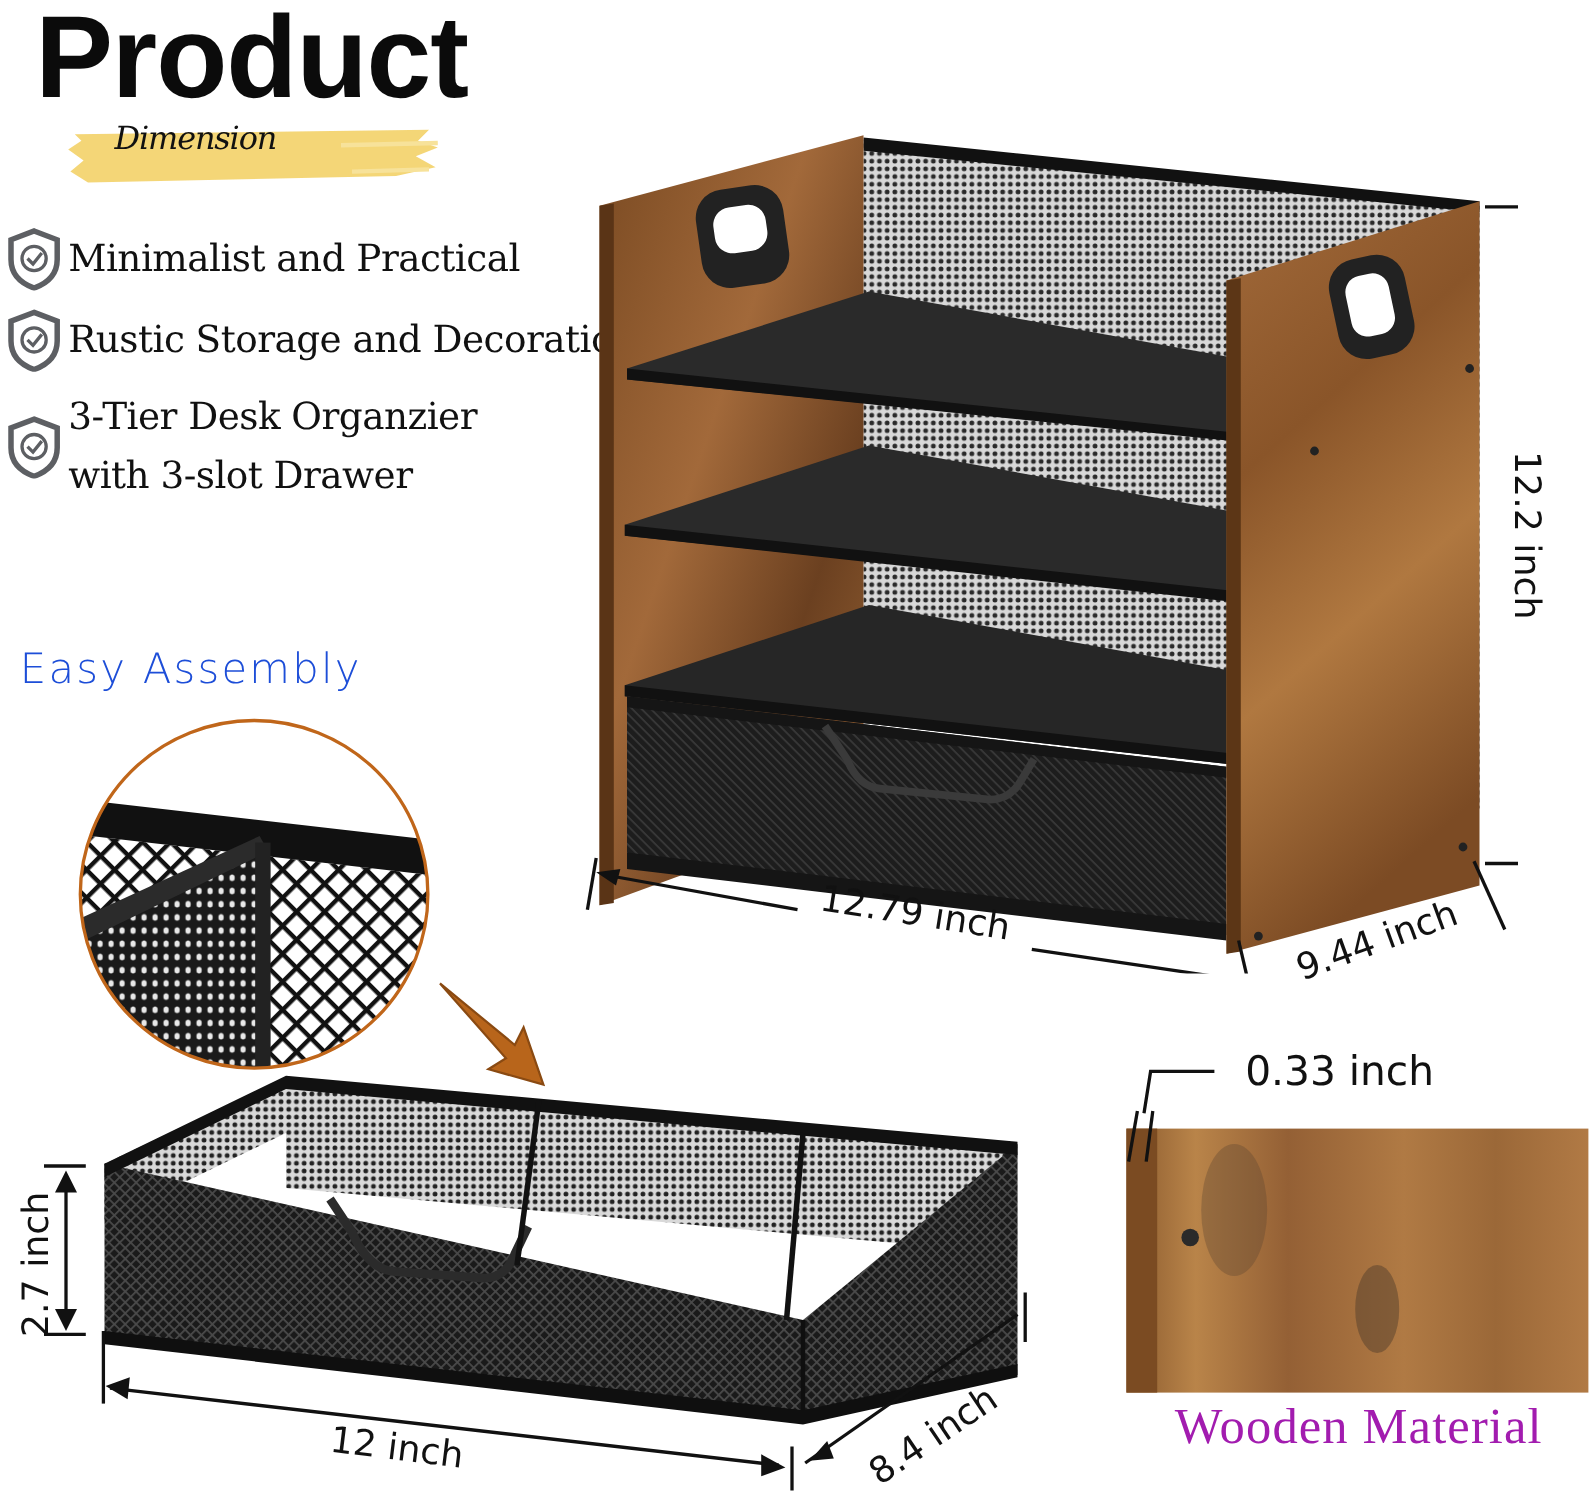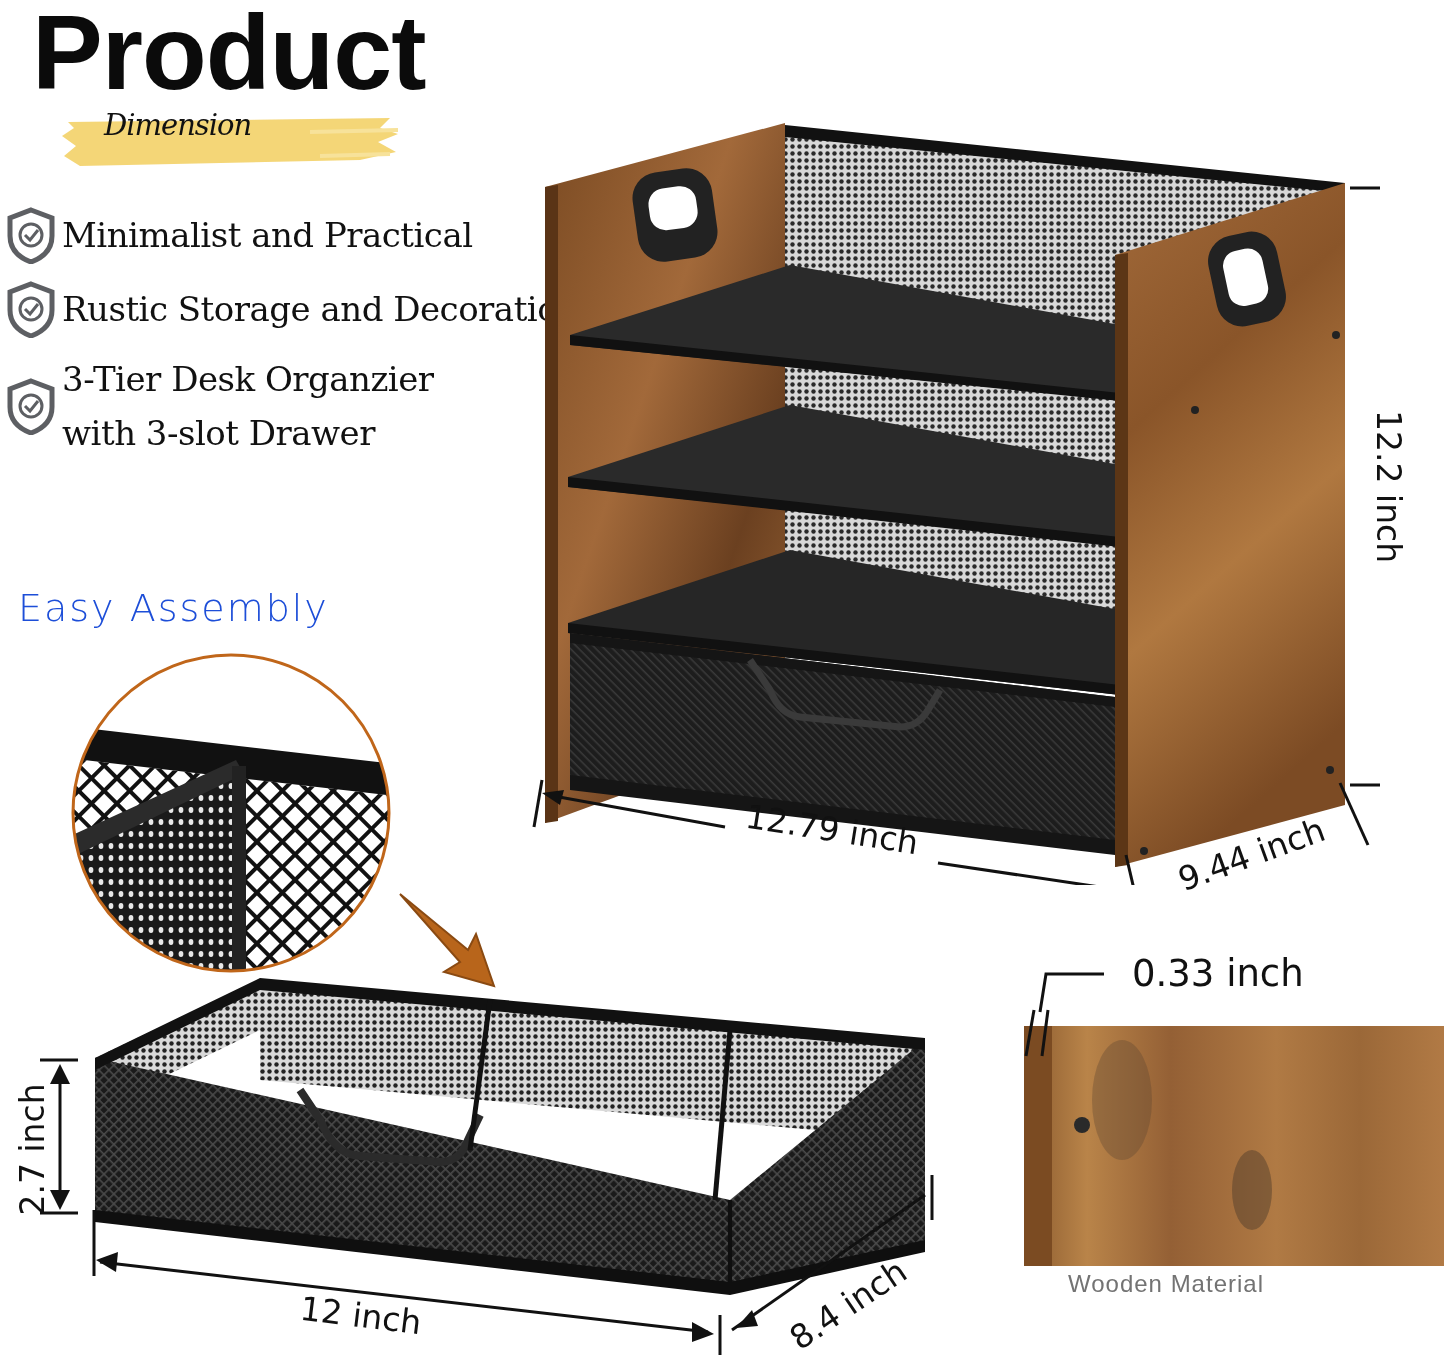--- a/index.html
+++ b/index.html
@@ -11,22 +11,22 @@
   .brush { left: 60px; top: 112px; width: 340px; height: 58px; }
   .subtitle { left: 104px; top: 108px; font-family: "DejaVu Serif", serif; font-style: italic;
               font-size: 29px; color: #111; letter-spacing: -1px; }
   .feat { left: 4px; display: flex; align-items: center; }
   .feat .shield { width: 54px; height: 58px; flex: none; }
   .feat .txt { font-family: "DejaVu Serif", serif; font-size: 34px; color: #111; line-height: 54px;
                margin-left: 4px; letter-spacing: -0.5px; }
   .easy { left: 18px; top: 586px; font-family: "DejaVu Sans", sans-serif; font-size: 38px;
           font-weight: 300; color: #1d4ed8; letter-spacing: 2px; }
   .dim { font-family: "DejaVu Sans", sans-serif; font-size: 33px; color: #111; white-space: nowrap; }
-  .wood-label { left: 1068px; top: 1270px; font-size: 24px; color: #737373; letter-spacing: 1px;
-                font-family: Liberation Sans, sans-serif; }
+  .wood-label { left: 1068px; top: 1270px; font-size: 46px; color: #a21caf; letter-spacing: 1px;
+                font-family: Liberation Serif, serif; }
   svg { display: block; }
 </style>
 </head>
 <body>
 
 <div class="abs title">Product</div>
 <svg class="abs brush" viewBox="0 0 340 58">
   <path d="M8 10 L330 6 L320 16 L338 22 L318 30 L336 40 L300 48 L20 54 L4 44 L16 34 L2 24 L14 16 Z" fill="#f3d36b" opacity="0.92"></path>
   <path d="M250 20 L338 18 M260 44 L330 42" stroke="#f7e29a" stroke-width="4"></path>
 </svg>

